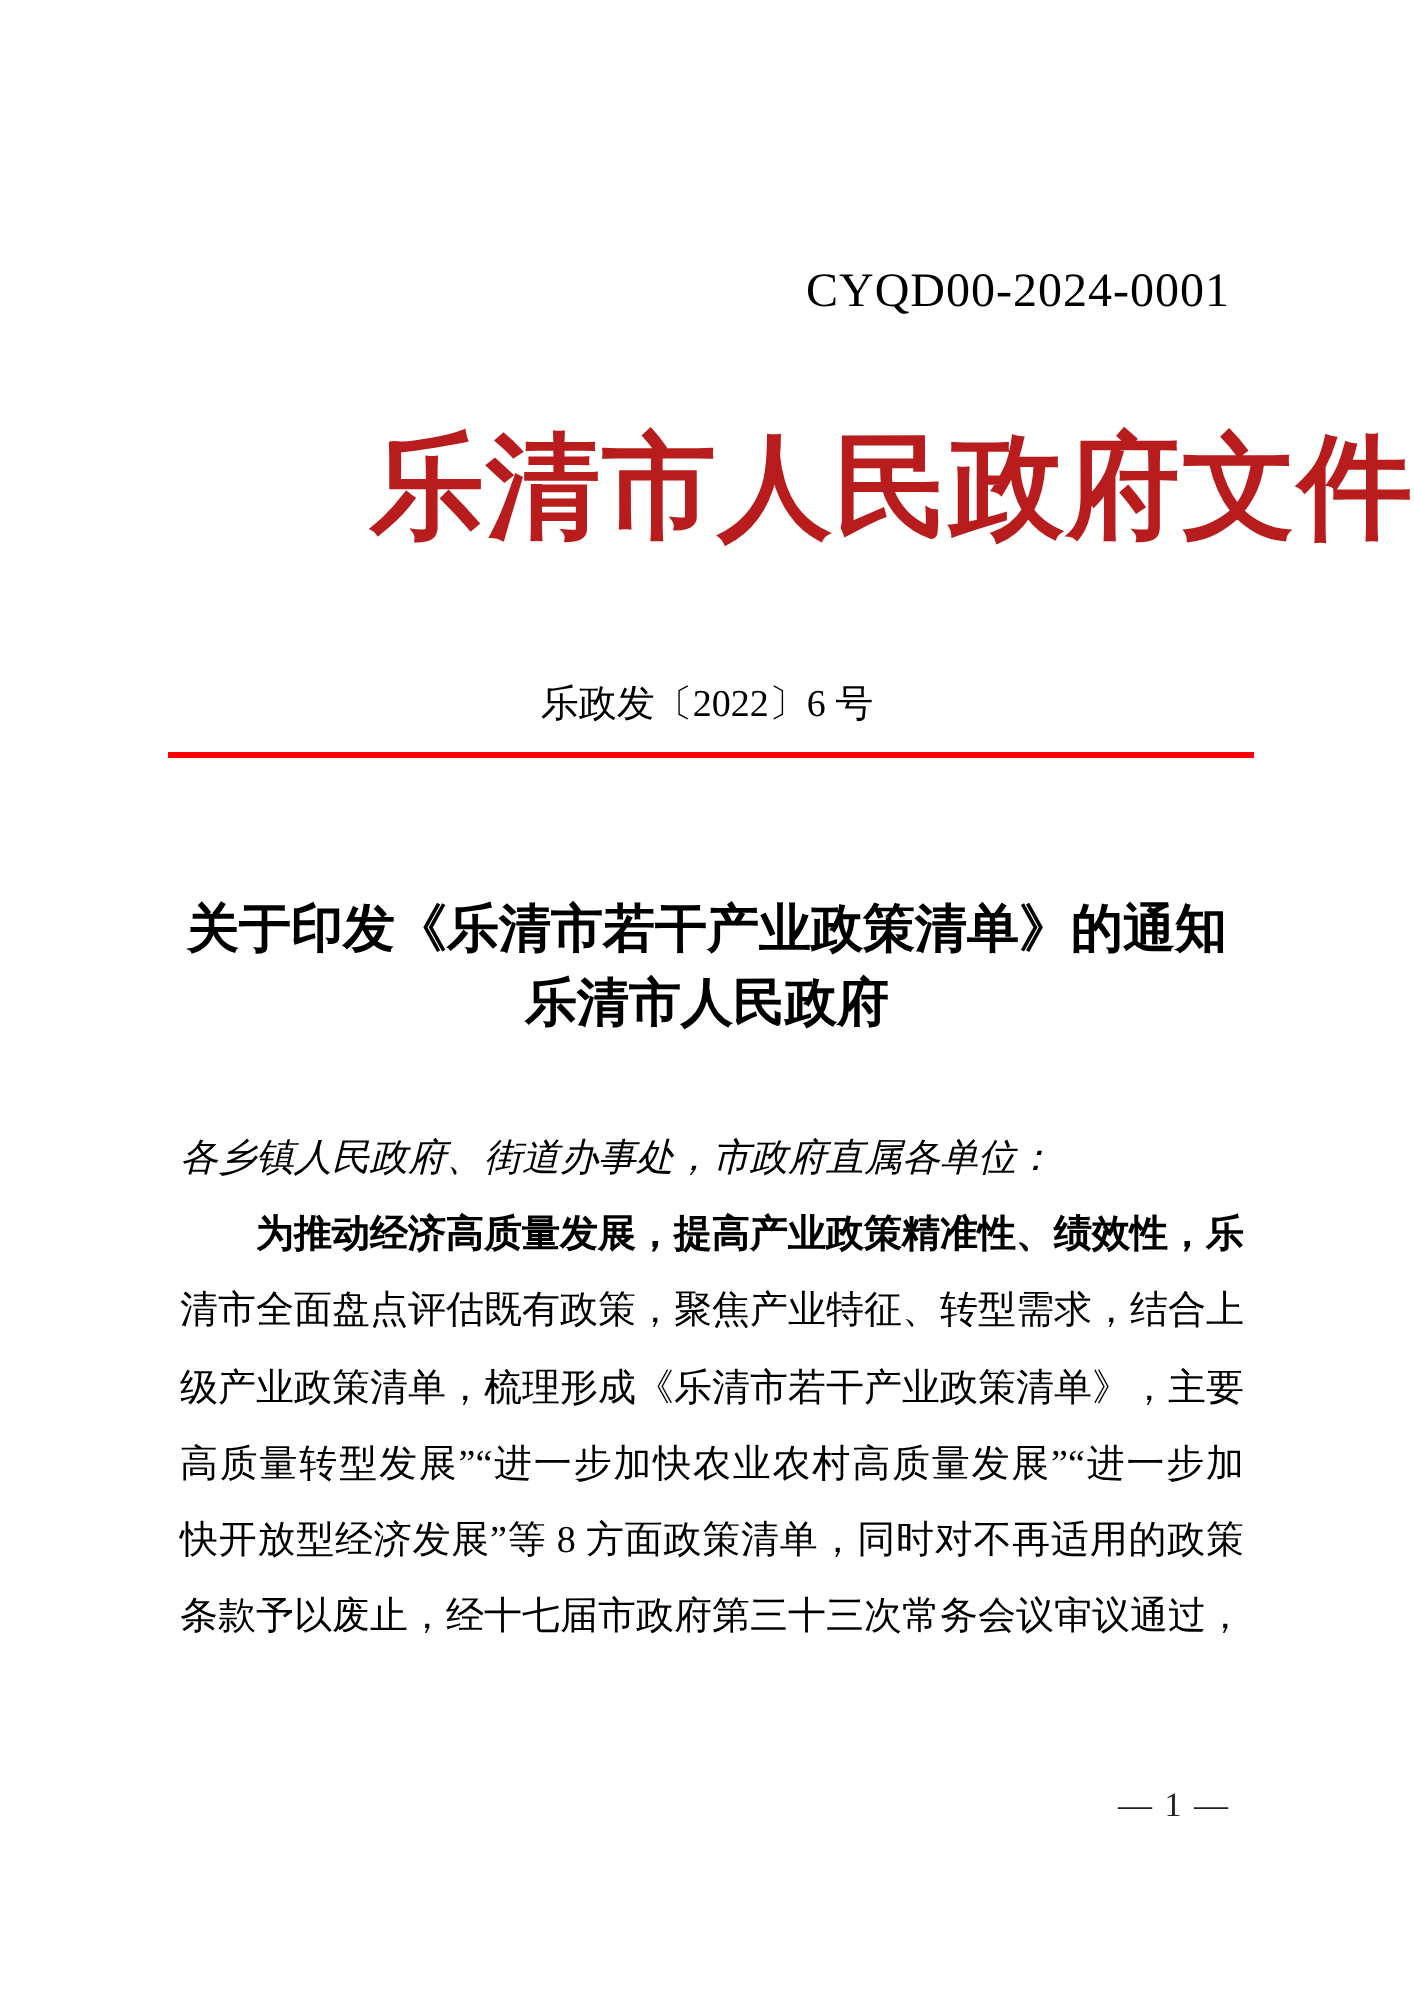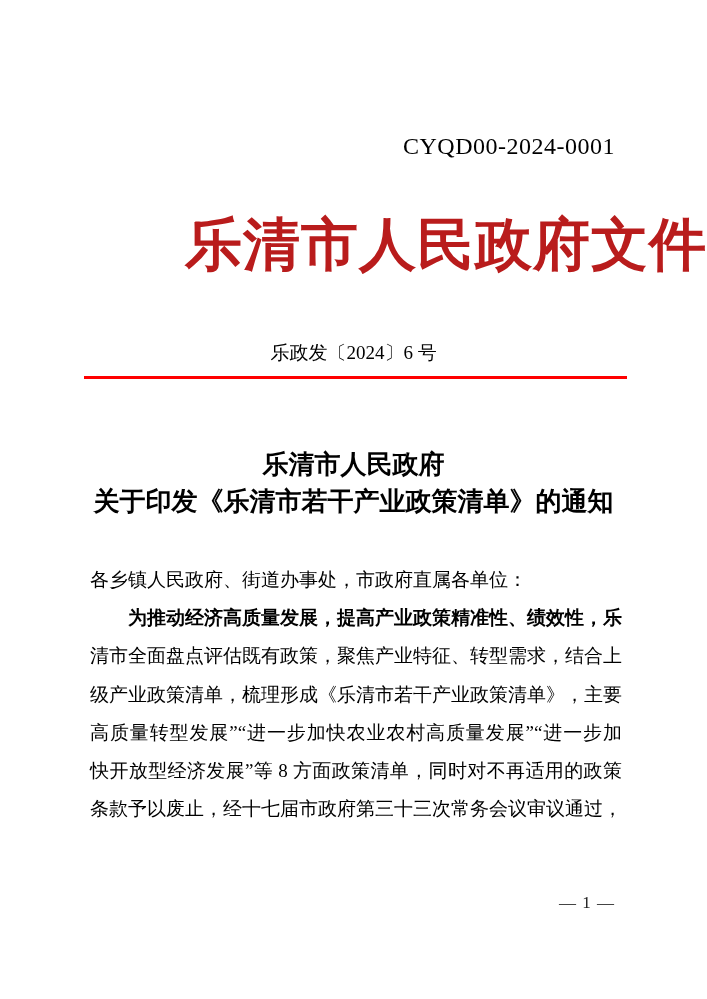--- a/index.html
+++ b/index.html
@@ -83,47 +83,48 @@
     text-justify: inter-character;
     white-space: normal;
   }
   .body-line.indent {
     text-indent: 2em;
     font-weight: bold;
   }
   .salutation {
     text-align: center;
     text-align-last: left;
+    font-style: italic;
   }
   .page-number {
     position: absolute;
     top: 893px;
     right: 92px;
     font-size: 17px;
     line-height: 20px;
     color: #222222;
     letter-spacing: 1px;
   }
 </style>
 </head>
 <body>
 
 <div class="page">
 
   <div class="doc-code">CYQD00-2024-0001</div>
 
   <div class="masthead">乐清市人民政府文件</div>
 
-  <div class="issue-number">乐政发〔2024〕6 号</div>
+  <div class="issue-number">乐政发〔2022〕6 号</div>
 
   <div class="red-rule"></div>
 
   <div class="doc-title">
+    <div>关于印发《乐清市若干产业政策清单》的通知</div>
     <div>乐清市人民政府</div>
-    <div>关于印发《乐清市若干产业政策清单》的通知</div>
   </div>
 
   <div class="body-block">
     <div class="body-line salutation">各乡镇人民政府、街道办事处，市政府直属各单位：</div>
     <div class="body-line indent">为推动经济高质量发展，提高产业政策精准性、绩效性，乐</div>
     <div class="body-line">清市全面盘点评估既有政策，聚焦产业特征、转型需求，结合上</div>
     <div class="body-line">级产业政策清单，梳理形成《乐清市若干产业政策清单》，主要</div>
     <div class="body-line">高质量转型发展”“进一步加快农业农村高质量发展”“进一步加</div>
     <div class="body-line">快开放型经济发展”等 8 方面政策清单，同时对不再适用的政策</div>
     <div class="body-line">条款予以废止，经十七届市政府第三十三次常务会议审议通过，</div>

